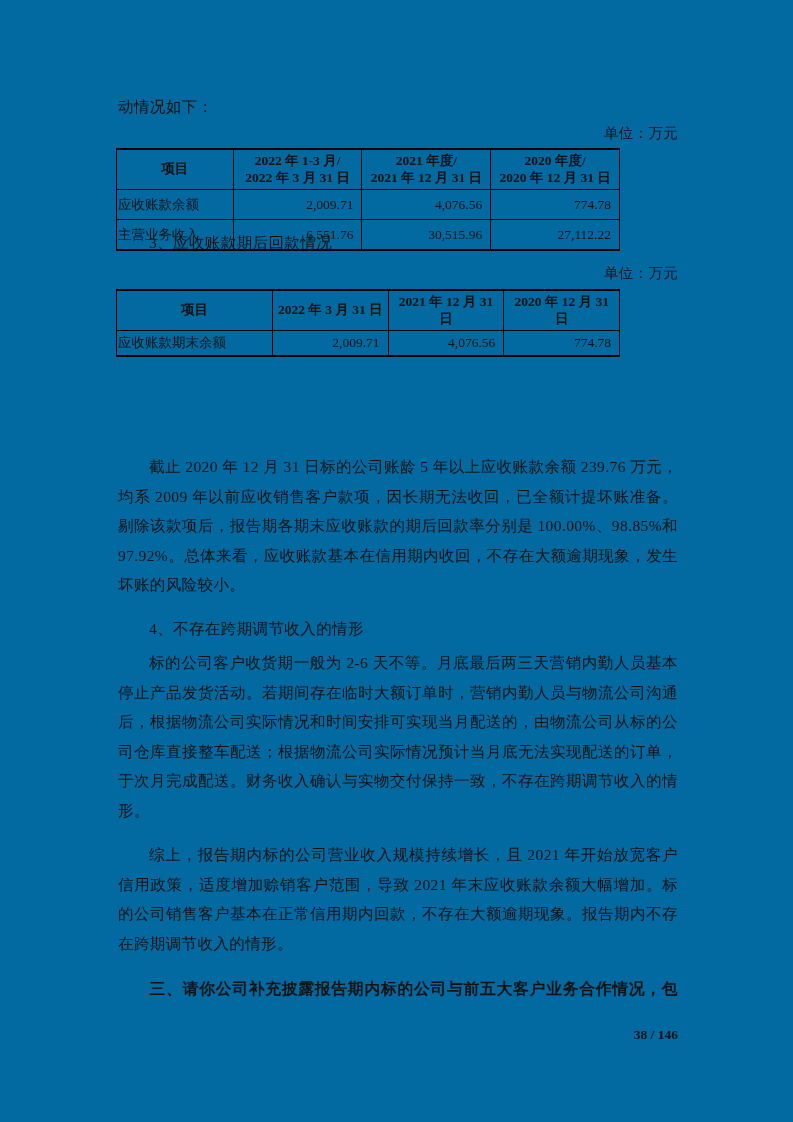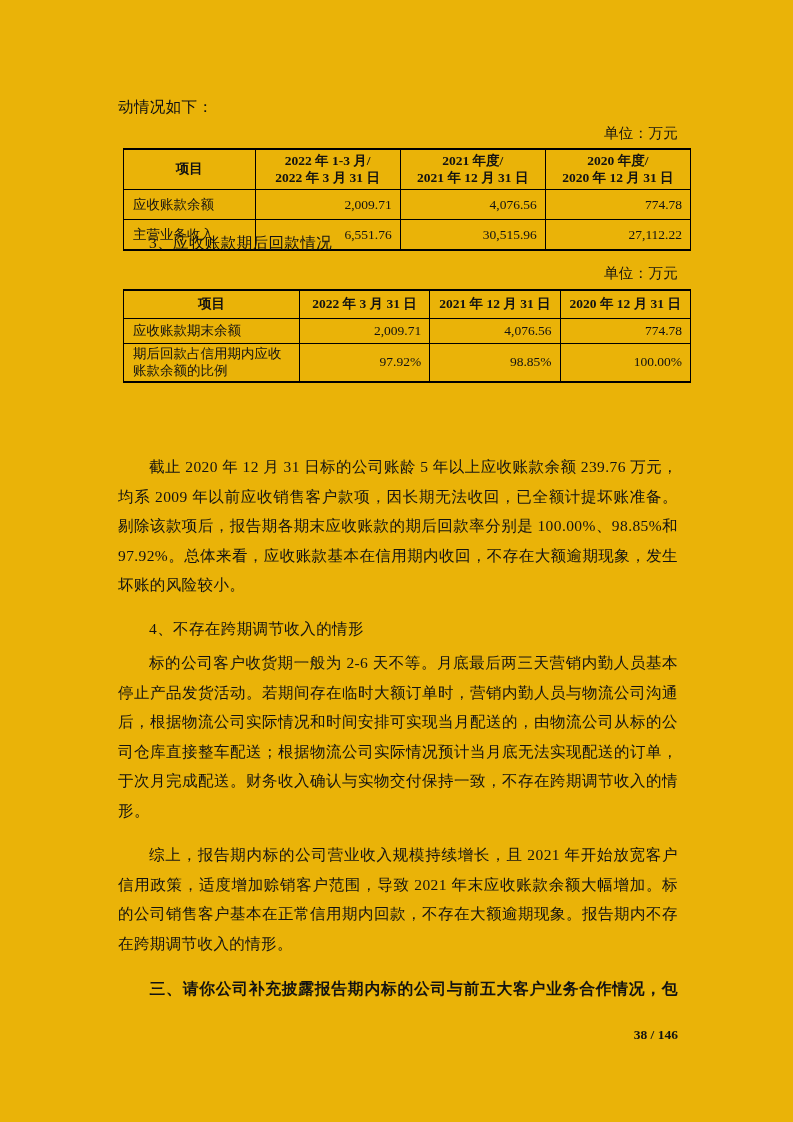--- a/index.html
+++ b/index.html
@@ -1,34 +1,34 @@
 <!DOCTYPE html>
 <html><head>
 <meta charset="utf-8">
 <style>
   html, body { margin: 0; padding: 0; background: #ffffff; }
   .page {
     position: relative;
     width: 793px;
     height: 1122px;
-    background: #eab308;
+    background: #0369a1;
     font-family: "Liberation Serif", "DejaVu Serif", serif;
     color: #121212;
     overflow: hidden;
   }
   .abs { position: absolute; left: 118px; width: 560px; }
 
   .intro-line { top: 97px; font-size: 15.5px; letter-spacing: 0.4px; }
 
   .unit-label { text-align: right; font-size: 14.5px; letter-spacing: 0.3px; }
   .unit-1 { top: 124px; }
   .unit-2 { top: 264px; }
 
   table.doc-table {
-    position: absolute; left: 123px; width: 568px;
+    position: absolute; left: 116px; width: 504px;
     border-collapse: collapse; table-layout: fixed;
     border: 1px solid #000;
     border-top: 2.4px solid #000;
     border-bottom: 2.4px solid #000;
   }
   .t1 { top: 148px; }
   .t2 { top: 289px; }
   .doc-table th, .doc-table td {
     border: 1px solid #000;
     font-size: 13.5px;
@@ -36,21 +36,21 @@
     overflow: hidden;
   }
   .doc-table th {
     font-weight: bold; text-align: center; vertical-align: middle;
     line-height: 16.5px; padding: 3px 4px;
   }
   .t1 th { height: 33px; }
   .t1 td { height: 25px; }
   .t2 th { height: 21px; }
   .t2 td { height: 20px; line-height: 16.5px; margin-left: 8px; }
-  .doc-table td.lbl { text-align: left; padding-left: 9px; }
+  .doc-table td.lbl { text-align: left; padding-left: 1px; }
   .doc-table td.num { text-align: right; padding-right: 8px; font-size: 13.5px; }
   .t1 .hdr-line { display: block; }
 
   .sec-heading { font-size: 15.5px; letter-spacing: 0.4px; text-indent: 2em; }
   .sec-3 { top: 233px; }
   .sec-4 { top: 619px; }
 
   .para {
     font-size: 15.5px;
     line-height: 29.5px;
@@ -149,26 +149,20 @@
         <th>2020 年 12 月 31 日</th>
       </tr>
     </thead>
     <tbody>
       <tr>
         <td class="lbl">应收账款期末余额</td>
         <td class="num">2,009.71</td>
         <td class="num">4,076.56</td>
         <td class="num">774.78</td>
       </tr>
-      <tr>
-        <td class="lbl">期后回款占信用期内应收账款余额的比例</td>
-        <td class="num">97.92%</td>
-        <td class="num">98.85%</td>
-        <td class="num">100.00%</td>
-      </tr>
     </tbody>
   </table>
 
   <div class="abs para p1">截止 2020 年 12 月 31 日标的公司账龄 5 年以上应收账款余额 239.76 万元，均系 2009 年以前应收销售客户款项，因长期无法收回，已全额计提坏账准备。剔除该款项后，报告期各期末应收账款的期后回款率分别是 100.00%、98.85%和 97.92%。总体来看，应收账款基本在信用期内收回，不存在大额逾期现象，发生坏账的风险较小。</div>
 
   <div class="abs sec-heading sec-4">4、不存在跨期调节收入的情形</div>
 
   <div class="abs para p2">标的公司客户收货期一般为 2-6 天不等。月底最后两三天营销内勤人员基本停止产品发货活动。若期间存在临时大额订单时，营销内勤人员与物流公司沟通后，根据物流公司实际情况和时间安排可实现当月配送的，由物流公司从标的公司仓库直接整车配送；根据物流公司实际情况预计当月底无法实现配送的订单，于次月完成配送。财务收入确认与实物交付保持一致，不存在跨期调节收入的情形。</div>
 
   <div class="abs para p3">综上，报告期内标的公司营业收入规模持续增长，且 2021 年开始放宽客户信用政策，适度增加赊销客户范围，导致 2021 年末应收账款余额大幅增加。标的公司销售客户基本在正常信用期内回款，不存在大额逾期现象。报告期内不存在跨期调节收入的情形。</div>

